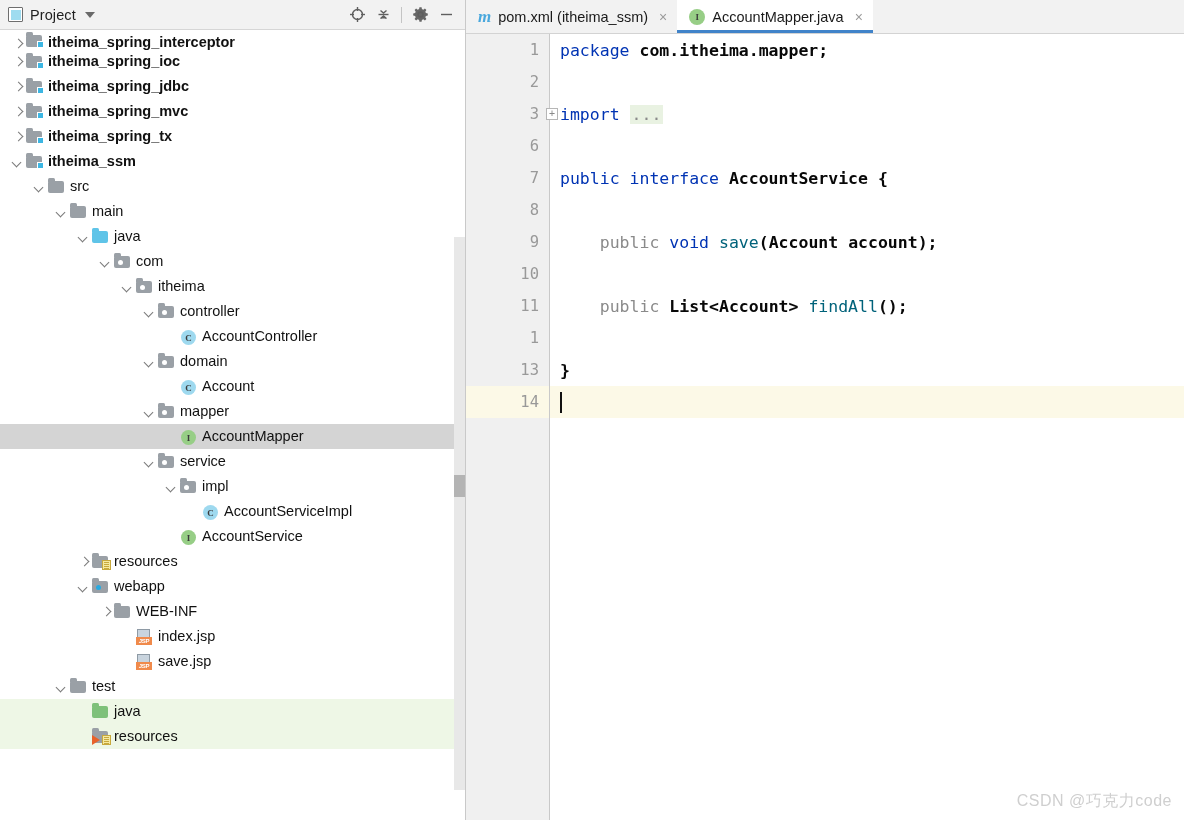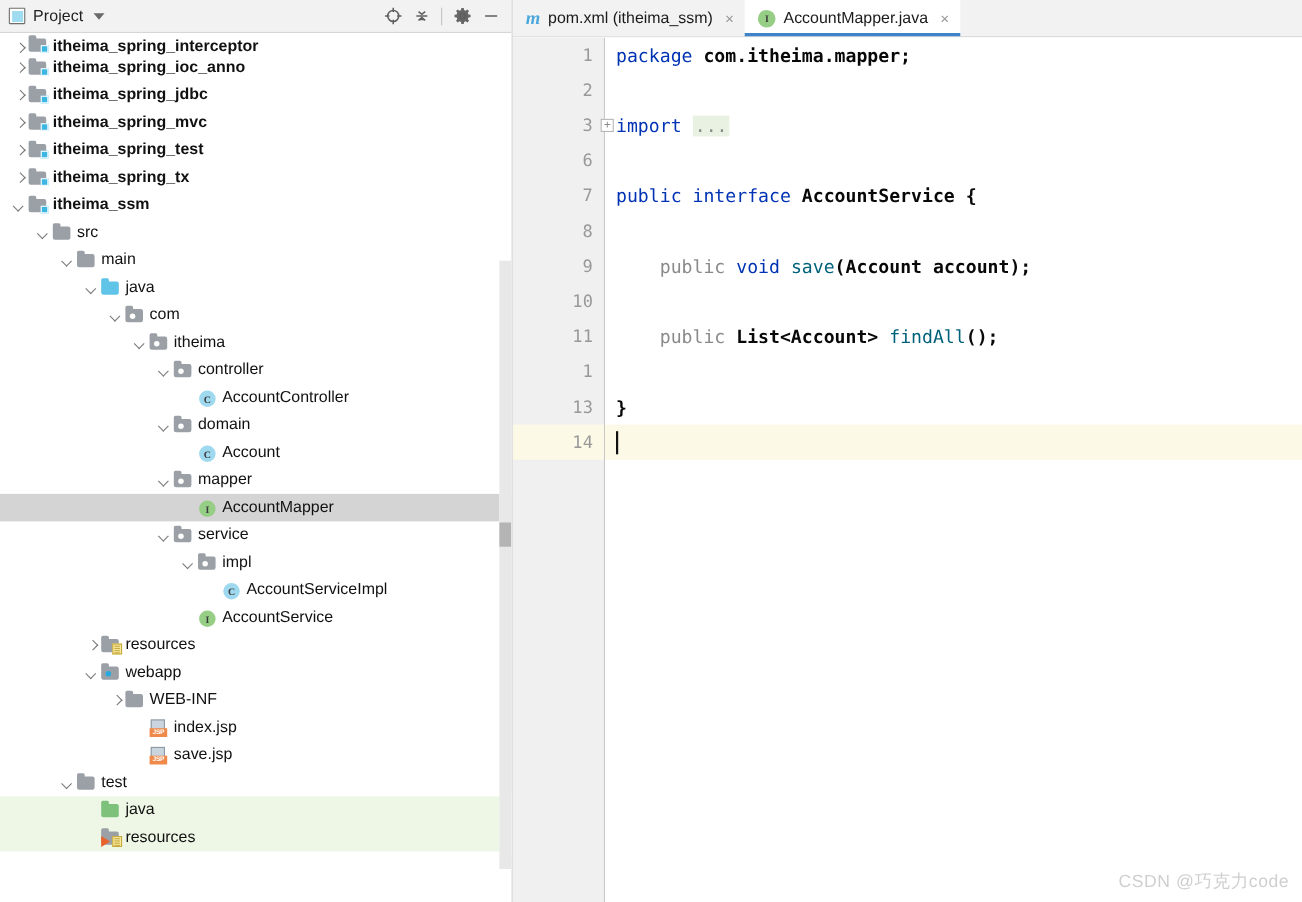--- a/index.html
+++ b/index.html
@@ -480,48 +480,39 @@
             </span>
             <span class="lbl bold">itheima_spring_interceptor</span>
           </div>
           <div class="row">
             <span style="width: 12px; flex: 0 0 auto;"></span>
             <span class="arrow closed"></span>
             <span class="ic">
               <span class="folder"></span>
               <span class="badge-module"></span>
             </span>
-            <span class="lbl bold">itheima_spring_ioc_anno</span>
+            <span class="lbl bold">itheima_spring_ioc</span>
           </div>
           <div class="row">
             <span style="width: 12px; flex: 0 0 auto;"></span>
             <span class="arrow closed"></span>
             <span class="ic">
               <span class="folder"></span>
               <span class="badge-module"></span>
             </span>
             <span class="lbl bold">itheima_spring_jdbc</span>
           </div>
           <div class="row">
             <span style="width: 12px; flex: 0 0 auto;"></span>
             <span class="arrow closed"></span>
             <span class="ic">
               <span class="folder"></span>
               <span class="badge-module"></span>
             </span>
             <span class="lbl bold">itheima_spring_mvc</span>
-          </div>
-          <div class="row">
-            <span style="width: 12px; flex: 0 0 auto;"></span>
-            <span class="arrow closed"></span>
-            <span class="ic">
-              <span class="folder"></span>
-              <span class="badge-module"></span>
-            </span>
-            <span class="lbl bold">itheima_spring_test</span>
           </div>
           <div class="row">
             <span style="width: 12px; flex: 0 0 auto;"></span>
             <span class="arrow closed"></span>
             <span class="ic">
               <span class="folder"></span>
               <span class="badge-module"></span>
             </span>
             <span class="lbl bold">itheima_spring_tx</span>
           </div>

